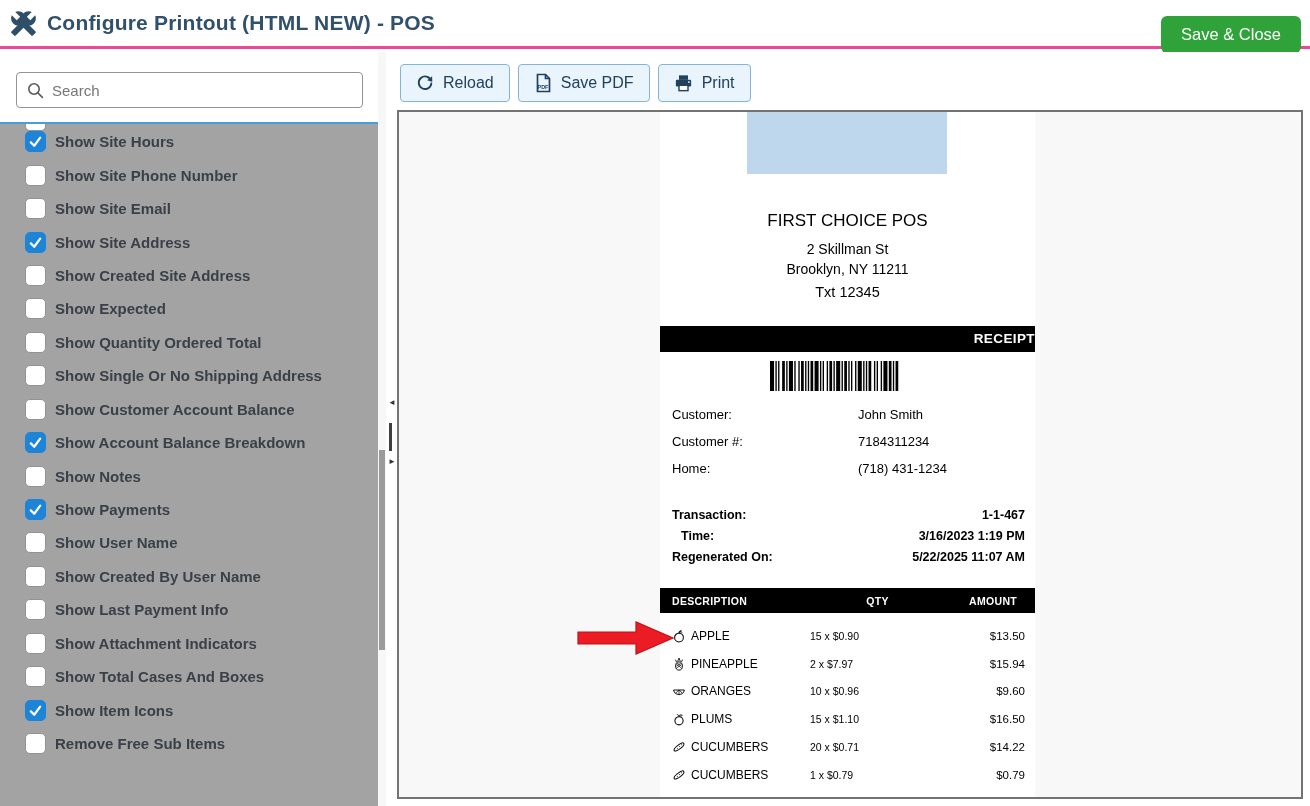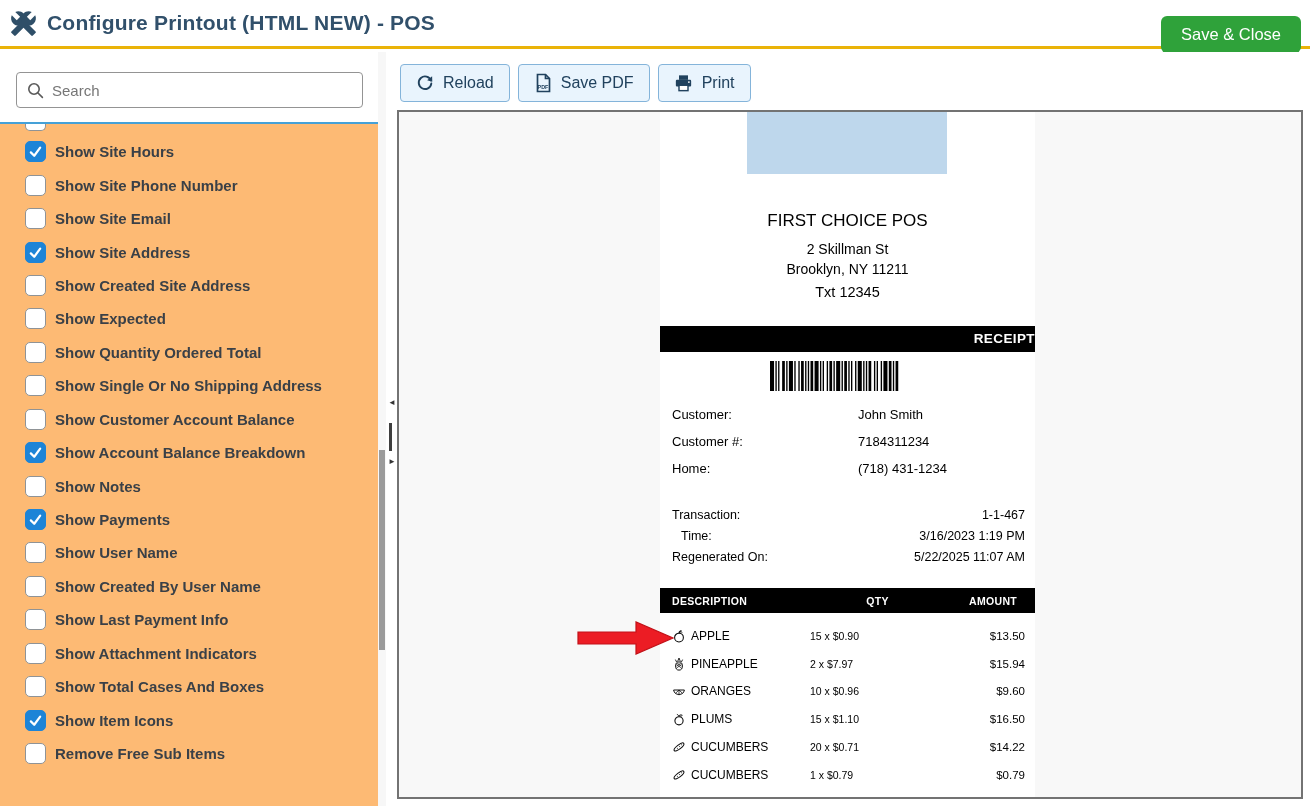--- a/index.html
+++ b/index.html
@@ -2,39 +2,39 @@
 <html><head>
 <meta charset="utf-8">
 <style>
   * { margin:0; padding:0; box-sizing:border-box; }
   html,body { background:#fff; }
   body { font-family:"Liberation Sans", sans-serif; }
   .app { position:relative; width:1310px; height:806px; background:#fff; overflow:hidden; }
 
   
   .hdr { position:absolute; left:0; top:0; width:1310px; height:49px; background:#fff;
-         border-bottom:3px solid #eab308; display:flex; align-items:center; padding:0 10px; }
+         border-bottom:3px solid #ec4899; display:flex; align-items:center; padding:0 10px; }
   .hdr-title-wrap { display:flex; align-items:center; gap:10px; }
   .tools-ic { width:27px; height:27px; flex:0 0 auto; }
   .hdr-title { font-size:21px; font-weight:bold; color:#31506b; letter-spacing:.2px; }
   .save-close { position:absolute; right:9px; top:6px; height:37px; padding:0 20px;
         background:#2fa23a; color:#fff; border:none; border-radius:6px; font-size:16.5px;
         font-family:inherit; cursor:pointer;margin-top:10px; }
 
   
   .sidebar { position:absolute; left:0; top:52px; width:378px; height:754px; background:#fff; }
   .search-box { position:absolute; left:16px; top:20px; width:347px; height:36px;
         border:1px solid #949494; border-radius:4px; background:#fff; display:flex;
         align-items:center; padding:0 10px; gap:8px; }
   .search-box svg { flex:0 0 auto; }
   .search-input { border:none; outline:none; flex:1; font-size:15px; font-family:inherit; color:#4d7c0f; }
   .search-input::placeholder { color:#767676; }
   .side-divider { position:absolute; left:0; top:70px; width:378px; height:2px; background:#45a1d8; }
   .opt-list { position:absolute; left:0; top:72px; width:406px; height:682px;
-        background:#fdba74; overflow:hidden; padding-top:11px; }
+        background:#a3a3a3; overflow:hidden; padding-top:1px; }
   .partial-cbx { position:absolute; left:25px; top:0px; width:21px; height:7px;
         border:1px solid #8f9396; border-top:none; border-radius:0 0 5px 5px; background:#fff; }
   .opt-row { height:33.45px; display:flex; align-items:center; padding-left:25px; cursor:pointer; }
   .cbx { width:21px; height:21px; border:1px solid #8f9396; border-radius:5px; background:#fff;
         margin-right:9px; flex:0 0 auto; display:flex; align-items:center; justify-content:center; }
   .cbx.checked { background:#1d84d7; border-color:#1d84d7; }
   .cbx svg { width:17px; height:17px; }
   .opt-label { font-size:15px; font-weight:bold; color:#3a4047; white-space:nowrap; }
   .side-scroll { position:absolute; right:-8px; top:0; width:8px; height:754px; background:#f7f7f7; }
   .side-scroll .thumb { position:absolute; left:1px; width:6px; top:398px; height:200px; background:#9b9b9b; }
@@ -64,21 +64,21 @@
   .r-banner { position:absolute; left:0; top:214px; width:100%; height:26px; background:#000; color:#fff;
         font-size:13.5px; font-weight:bold; text-align:right; line-height:26px; letter-spacing:.4px; }
   .r-barcode { position:absolute; left:110px; top:249px; width:155px; height:30px; }
 
   .r-cust { position:absolute; left:0; top:290px; width:100%; }
   .r-cust .kv-row { height:27px; position:relative; }
   .r-cust .kv-label { position:absolute; left:12px; top:5px; font-size:13px; }
   .r-cust .kv-value { position:absolute; left:198px; top:5px; font-size:13px; }
 
   .r-trans { position:absolute; left:0; top:393px; width:100%; }
-  .r-trans .kv-row { height:21px; position:relative; }
+  .r-trans .kv-row { height:21px; position:relative;font-weight:bold; }
   .r-trans .kv-label { position:absolute; left:12px; top:3px; font-size:12.5px; }
   .r-trans .kv-row.indent .kv-label { left:21px; }
   .r-trans .kv-value { position:absolute; right:10px; top:3px; font-size:12.5px; }
 
   .r-items-hdr { position:absolute; left:0; top:476px; width:100%; height:25px; background:#000; color:#fff;
         display:grid; grid-template-columns:150px 135px 1fr; align-items:center;
         font-size:10.5px; font-weight:bold; letter-spacing:.3px; }
   .r-items-hdr .h-desc { padding-left:12px; }
   .r-items-hdr .h-qty { text-align:center; }
   .r-items-hdr .h-amt { text-align:right; padding-right:18px; }

